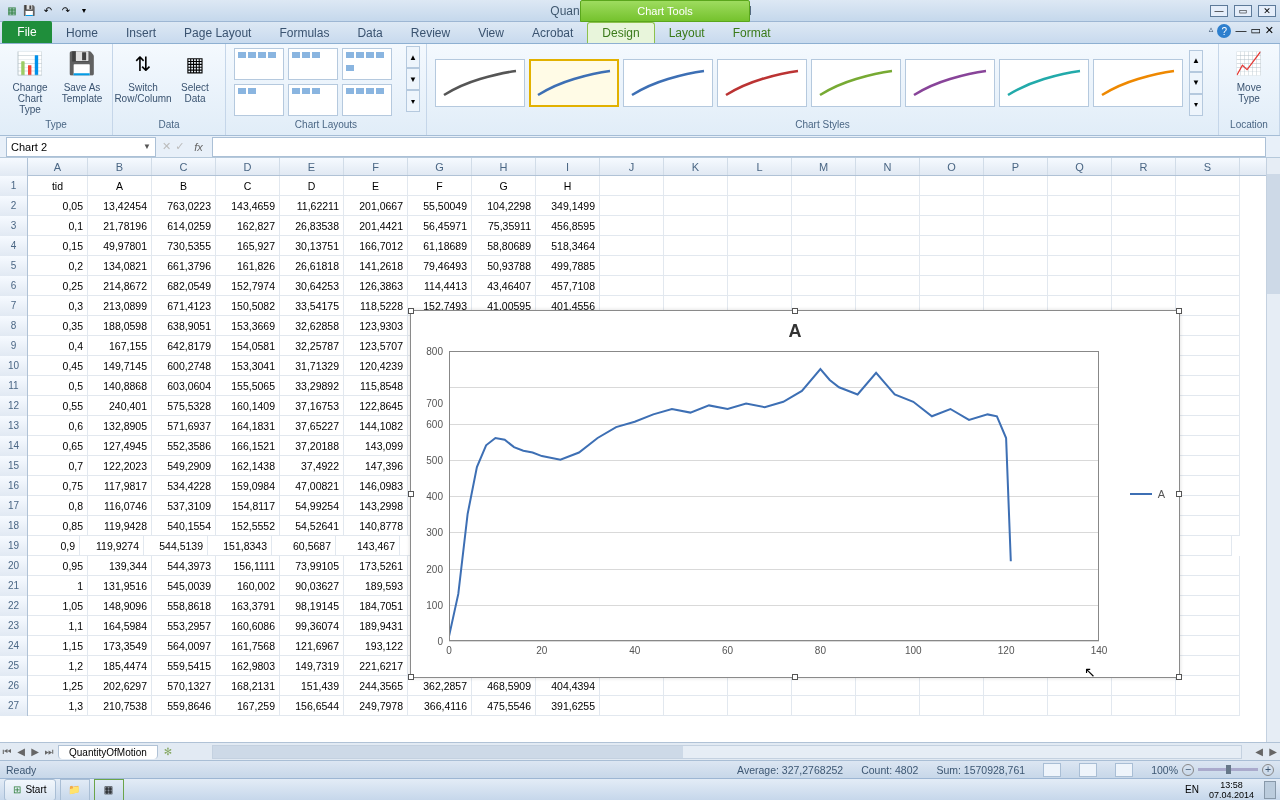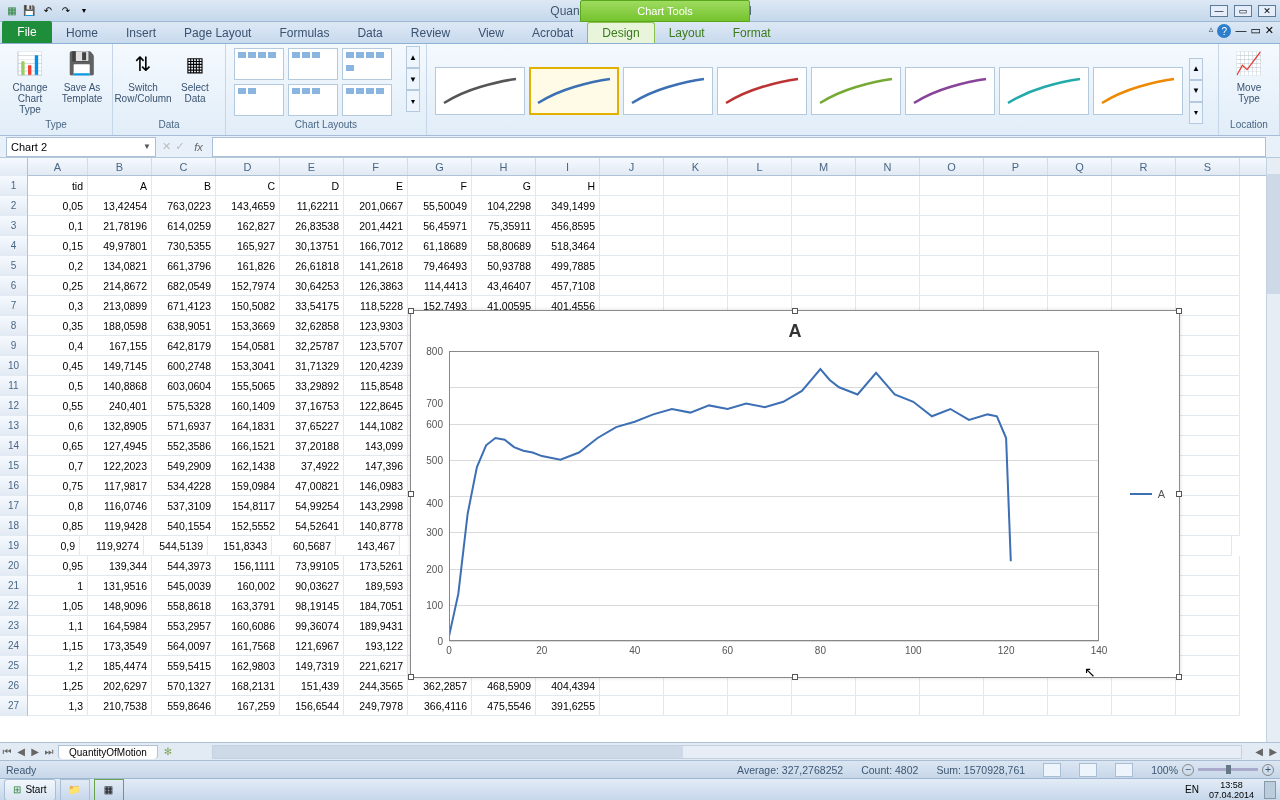--- a/index.html
+++ b/index.html
@@ -50,21 +50,21 @@
 .formula-input { flex:1; height:20px; border:1px solid #abc0d6; background:#fff; margin-right:14px; }
 
 
 .sheet-area { position:absolute; left:0; top:158px; right:0; bottom:58px; background:#fff; overflow:hidden; }
 .colheads { display:flex; height:18px; background:linear-gradient(#f6faff,#e1e9f3); border-bottom:1px solid #b0c2d6; position:sticky; top:0; }
 .rowhead { width:28px; background:linear-gradient(#f6faff,#e1e9f3); border-right:1px solid #b0c2d6; text-align:center; font-size:10px; color:#4a6684; height:20px; line-height:20px; }
 .colhead { border-right:1px solid #d1dce8; text-align:center; font-size:11px; color:#4a6684; line-height:18px; }
 .grid { position:relative; }
 .row { display:flex; height:20px; }
 .cell { border-right:1px solid #e2e8ef; border-bottom:1px solid #e2e8ef; font-size:10.5px; padding:0 4px; text-align:right; line-height:20px; overflow:hidden; white-space:nowrap; }
-.cell.left { text-align:right; }
+.cell.left { text-align:center; }
 
 
 .chart { position:absolute; left:410px; top:152px; width:770px; height:368px; background:#fff; border:1px solid #8a8a8a; box-shadow:0 0 4px rgba(0,0,0,0.15); }
 .chart .handle { position:absolute; width:6px; height:6px; background:#fff; border:1px solid #555; }
 .chart-title { text-align:center; font-weight:bold; font-size:18px; color:#333; margin-top:10px; }
 .plot-area { position:absolute; left:38px; top:40px; width:650px; height:290px; }
 .y-axis { position:absolute; left:0; top:40px; width:36px; height:290px; }
 .y-tick { position:absolute; right:4px; font-size:10px; color:#555; transform:translateY(-50%); }
 .x-axis { position:absolute; left:38px; bottom:18px; width:650px; height:14px; }
 .x-tick { position:absolute; font-size:10px; color:#555; transform:translateX(-50%); }
@@ -257,20 +257,21 @@
               <path d="M4 30 Q20 20 40 14 T76 6" stroke="#e80" stroke-width="2.5" fill="none"></path>
             </svg>
           </div>
         </div>
       <div class="layout-scroll">
         <span>▲</span>
         <span>▼</span>
         <span>▾</span>
       </div>
     </div>
+    <div class="label">Chart Styles</div>
   </div>
   <div class="group">
     <div class="buttons">
       <div class="bigbtn">
         <div class="ico" style="font-size:22px;">📈</div>
         <div class="txt">Move Type</div>
       </div>
     </div>
     <div class="label">Location</div>
   </div>
@@ -910,21 +911,21 @@
       <div class="thumb"></div>
     </div>
 
   <div class="chart">
     <div class="chart-title">A</div>
     <div class="y-axis" id="yaxis">
         <div class="y-tick" style="top: 290px;">0</div>
         <div class="y-tick" style="top: 253.75px;">100</div>
         <div class="y-tick" style="top: 217.5px;">200</div>
         <div class="y-tick" style="top: 181.25px;">300</div>
-        <div class="y-tick" style="top: 152px;">400</div>
+        <div class="y-tick" style="top: 145px;">400</div>
         <div class="y-tick" style="top: 108.75px;">500</div>
         <div class="y-tick" style="top: 72.5px;">600</div>
         <div class="y-tick" style="top: 52px;">700</div>
         <div class="y-tick" style="top: 0px;">800</div>
       </div>
     <div class="plot-area" id="plot">
         <div class="gridline" style="top: 290px;"></div>
         <div class="gridline" style="top: 253.75px;"></div>
         <div class="gridline" style="top: 217.5px;"></div>
         <div class="gridline" style="top: 181.25px;"></div>

